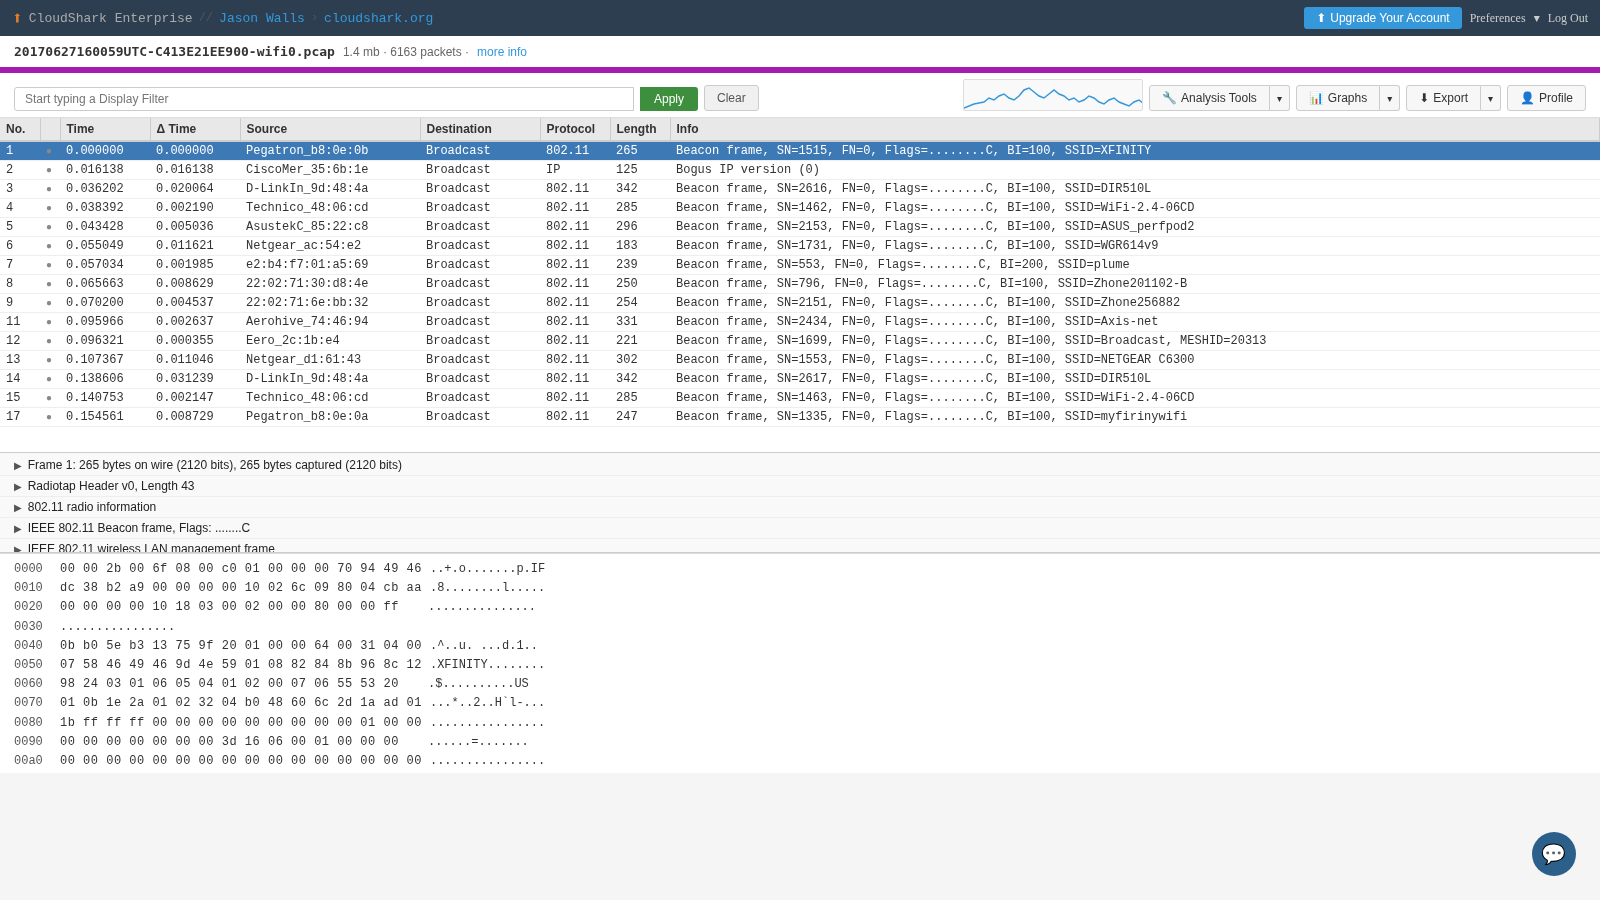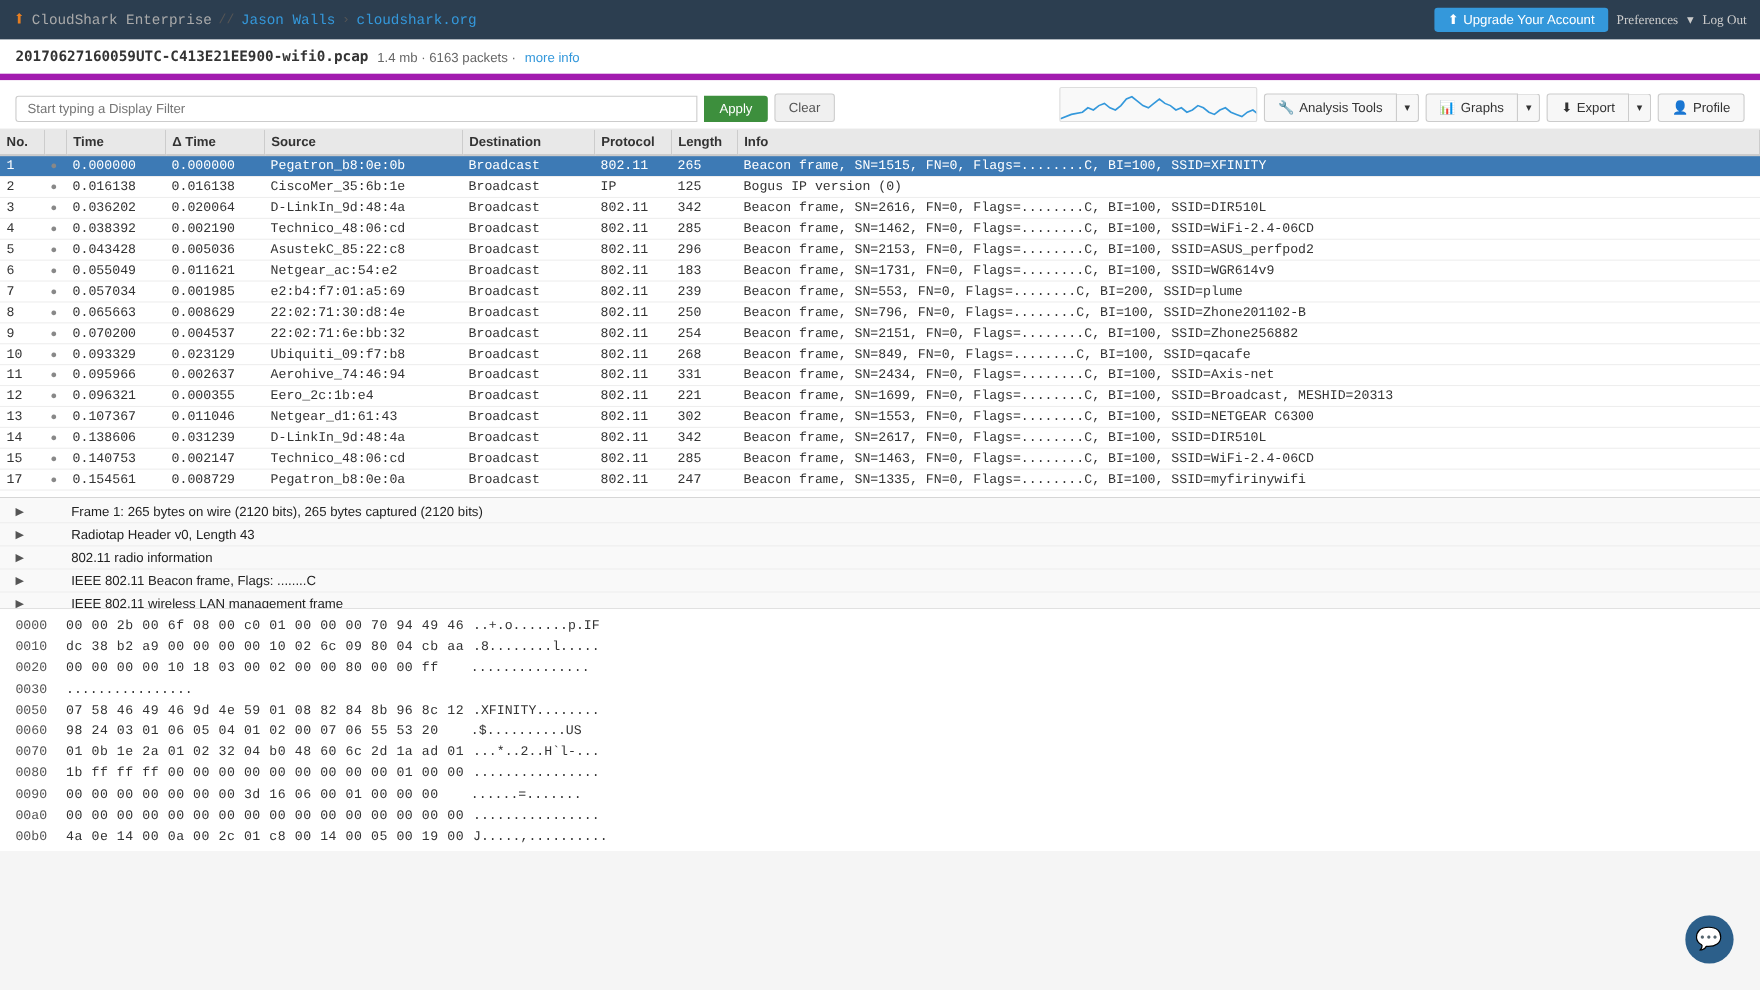--- a/index.html
+++ b/index.html
@@ -185,21 +185,21 @@
       padding: 3px 14px;
       font-size: 12px;
       font-family: sans-serif;
       cursor: pointer;
       display: flex;
       align-items: center;
       gap: 6px;
       border-bottom: 1px solid #eee;
     }
     .detail-expand { color: #555; font-size: 10px; cursor: pointer; }
-    .detail-text { color: #222; margin-left: 37px; }
+    .detail-text { color: #222; }
 
     
     #hex-pane {
       background: white;
       height: 220px;
       overflow-y: auto;
       padding: 6px 14px;
       font-family: 'Courier New', monospace;
       font-size: 12px;
       color: #333;
@@ -405,31 +405,20 @@
     <td class="col-icon"><span class="dot-icon">●</span></td>
     <td class="col-time">0.070200</td>
     <td class="col-delta">0.004537</td>
     <td class="col-src">22:02:71:6e:bb:32</td>
     <td class="col-dst">Broadcast</td>
     <td class="col-proto">802.11</td>
     <td class="col-len">254</td>
     <td class="col-info" style="max-width:700px;overflow:hidden;text-overflow:ellipsis;">Beacon frame, SN=2151, FN=0, Flags=........C, BI=100, SSID=Zhone256882</td>
   </tr>
         <tr>
-    <td class="col-no">10</td>
-    <td class="col-icon"><span class="dot-icon">●</span></td>
-    <td class="col-time">0.093329</td>
-    <td class="col-delta">0.023129</td>
-    <td class="col-src">Ubiquiti_09:f7:b8</td>
-    <td class="col-dst">Broadcast</td>
-    <td class="col-proto">802.11</td>
-    <td class="col-len">268</td>
-    <td class="col-info" style="max-width:700px;overflow:hidden;text-overflow:ellipsis;">Beacon frame, SN=849, FN=0, Flags=........C, BI=100, SSID=qacafe</td>
-  </tr>
-        <tr>
     <td class="col-no">11</td>
     <td class="col-icon"><span class="dot-icon">●</span></td>
     <td class="col-time">0.095966</td>
     <td class="col-delta">0.002637</td>
     <td class="col-src">Aerohive_74:46:94</td>
     <td class="col-dst">Broadcast</td>
     <td class="col-proto">802.11</td>
     <td class="col-len">331</td>
     <td class="col-info" style="max-width:700px;overflow:hidden;text-overflow:ellipsis;">Beacon frame, SN=2434, FN=0, Flags=........C, BI=100, SSID=Axis-net</td>
   </tr>
@@ -529,20 +518,25 @@
     <div class="hex-row">
     <span class="hex-addr">0020</span>
     <span class="hex-bytes">00 00 00 00 10 18 03 00 02 00 00 80 00 00 ff</span>
     <span class="hex-ascii">...............</span>
   </div>
     <div class="hex-row">
     <span class="hex-addr">0030</span>
     <span class="hex-ascii">................</span>
   </div>
     <div class="hex-row">
+    <span class="hex-addr">0040</span>
+    <span class="hex-bytes">0b b0 5e b3 13 75 9f 20 01 00 00 64 00 31 04 00</span>
+    <span class="hex-ascii">.^..u. ...d.1..</span>
+  </div>
+    <div class="hex-row">
     <span class="hex-addr">0050</span>
     <span class="hex-bytes">07 58 46 49 46 9d 4e 59 01 08 82 84 8b 96 8c 12</span>
     <span class="hex-ascii">.XFINITY........</span>
   </div>
     <div class="hex-row">
     <span class="hex-addr">0060</span>
     <span class="hex-bytes">98 24 03 01 06 05 04 01 02 00 07 06 55 53 20</span>
     <span class="hex-ascii">.$..........US </span>
   </div>
     <div class="hex-row">

